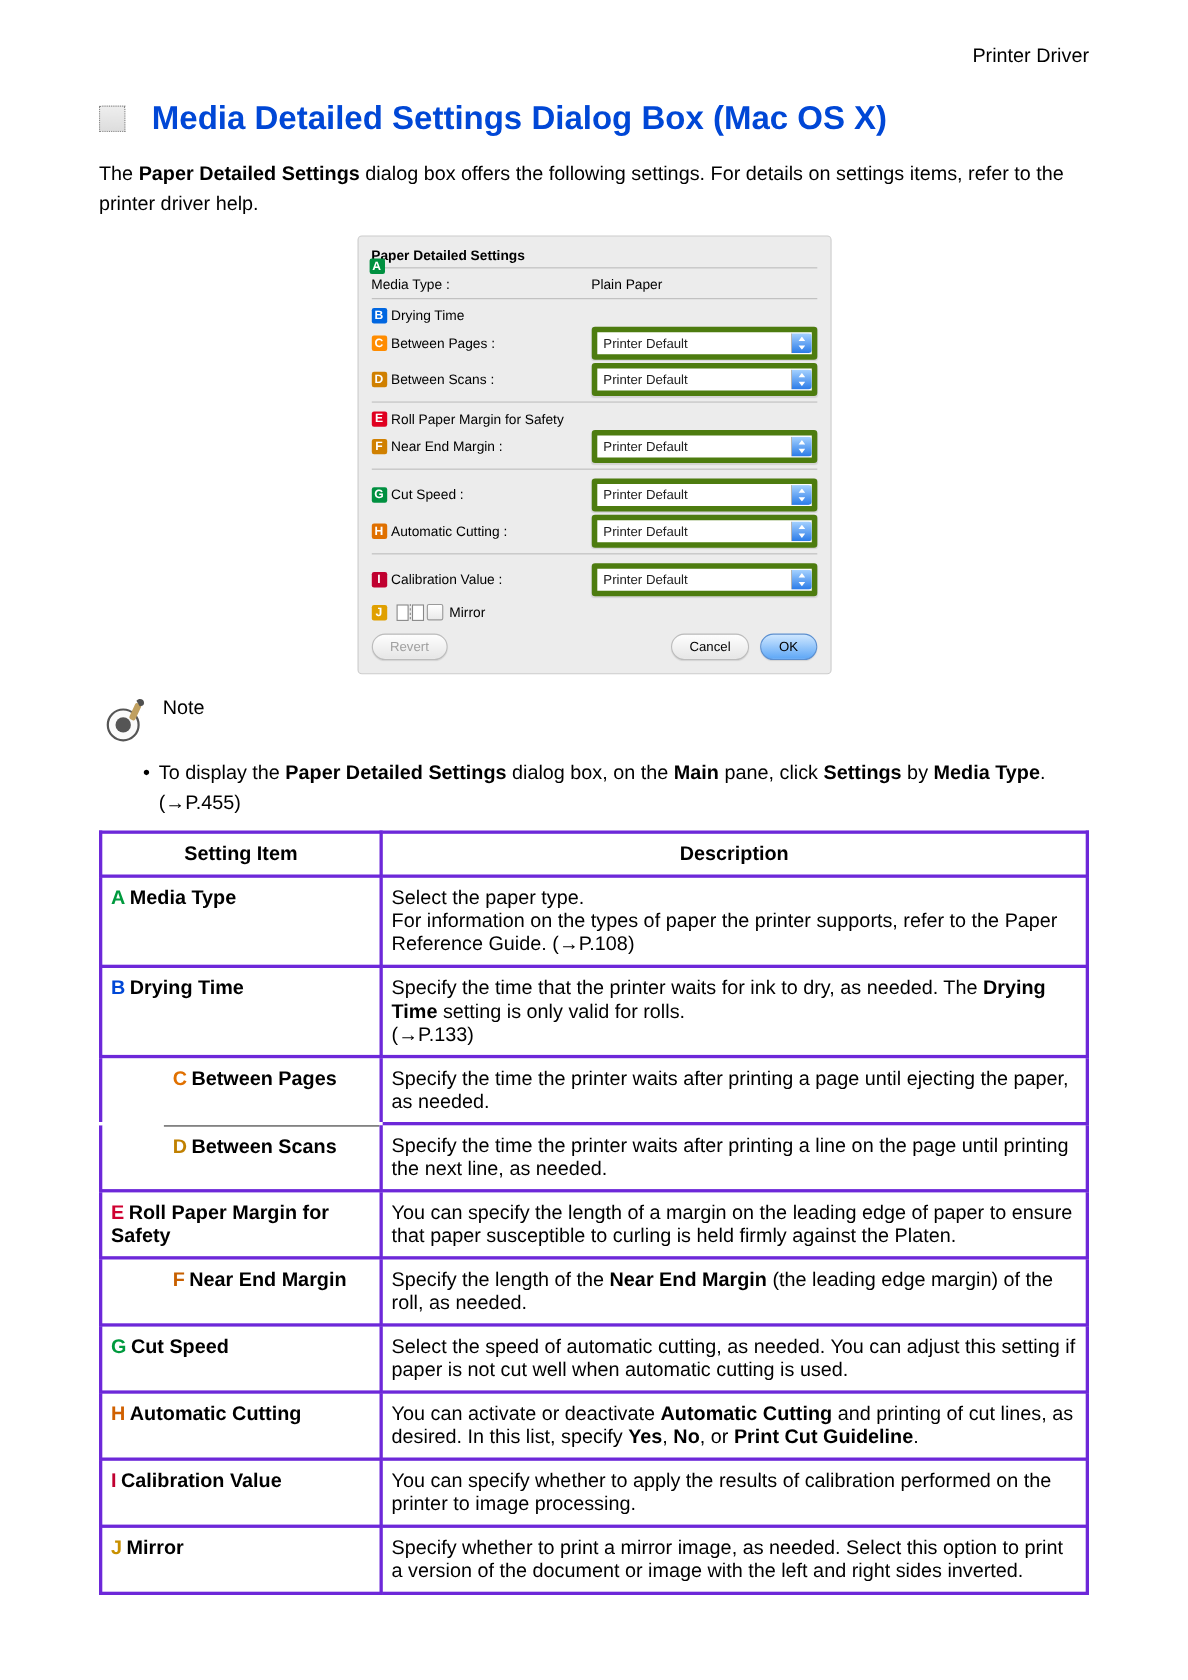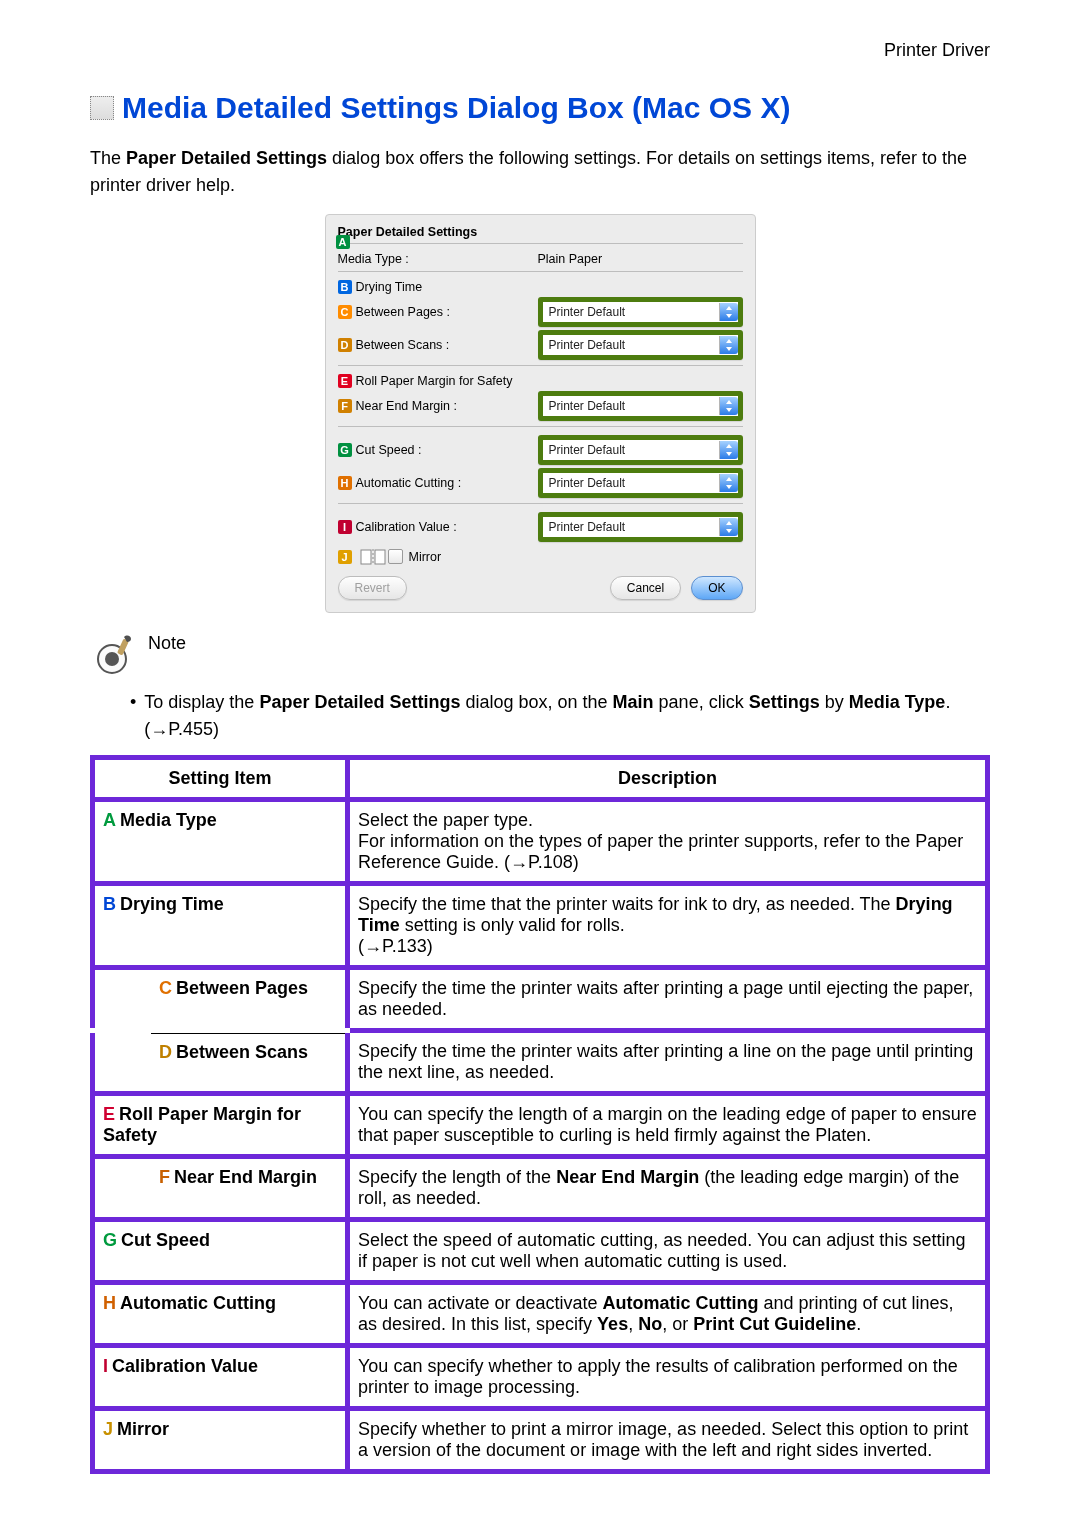--- a/index.html
+++ b/index.html
@@ -18,21 +18,21 @@
     border-radius: 27px;
   }
   .header-right {
     text-align: right;
     font-size: 18px;
     margin-bottom: 30px;
   }
   .title-row {
     display: flex;
     align-items: center;
-    gap: 8px;
+    gap: 24px;
     margin-bottom: 20px;
   }
   .title-icon {
     width: 22px;
     height: 22px;
     border: 1px dotted #888;
     background: linear-gradient(#eee,#ddd);
     display: inline-block;
   }
   h1.title {
@@ -199,21 +199,21 @@
   .note-body b { font-weight: bold; }
 
   
   table.settings {
     border-collapse: collapse;
     width: 100%;
     font-size: 18px;
     margin-top: 4px;
   }
   table.settings th, table.settings td {
-    border: 5px solid #6d28d9;
+    border: 3px solid #6d28d9;
     padding: 8px 8px;
     vertical-align: top;
     text-align: left;
   }
   table.settings th {
     font-weight: bold;
     text-align: center;
     background: #fff;
   }
   .col-setting { width: 255px; }

